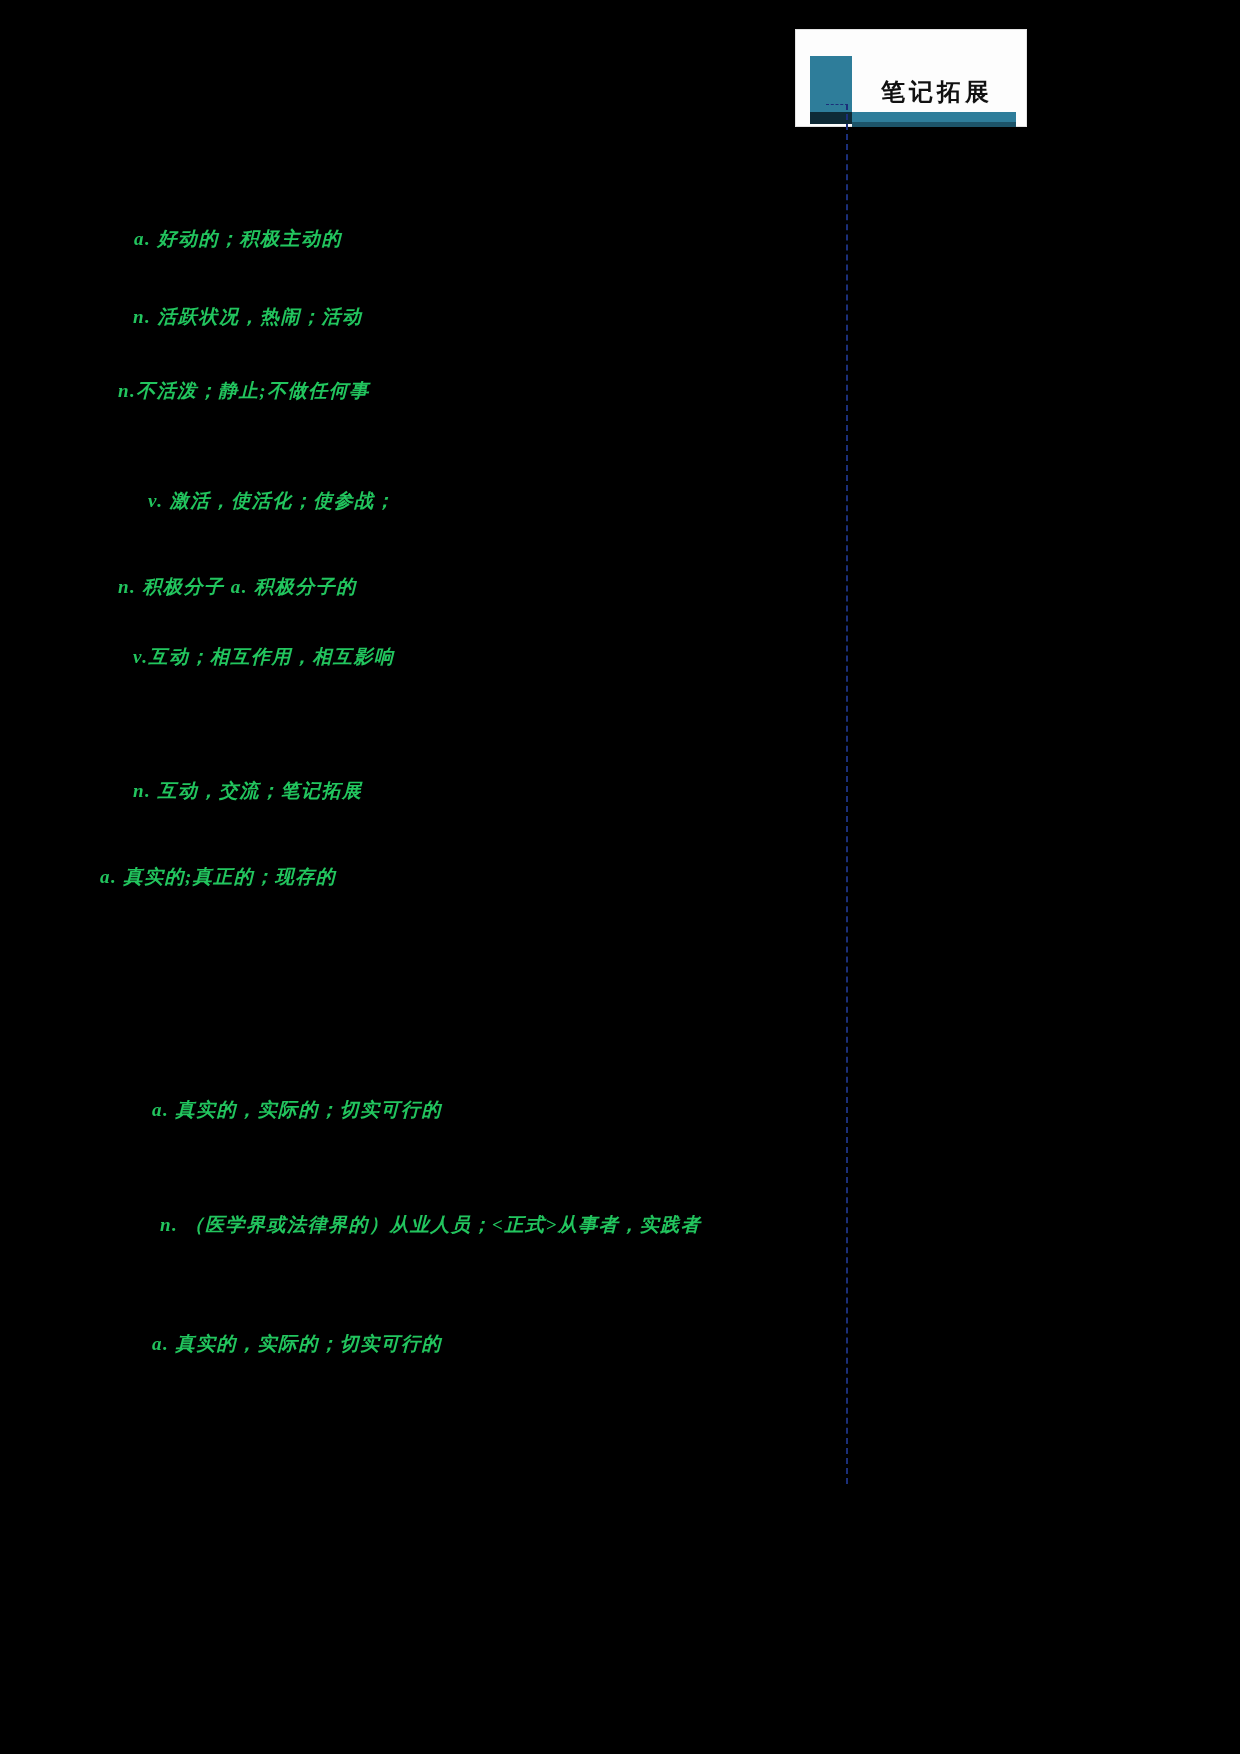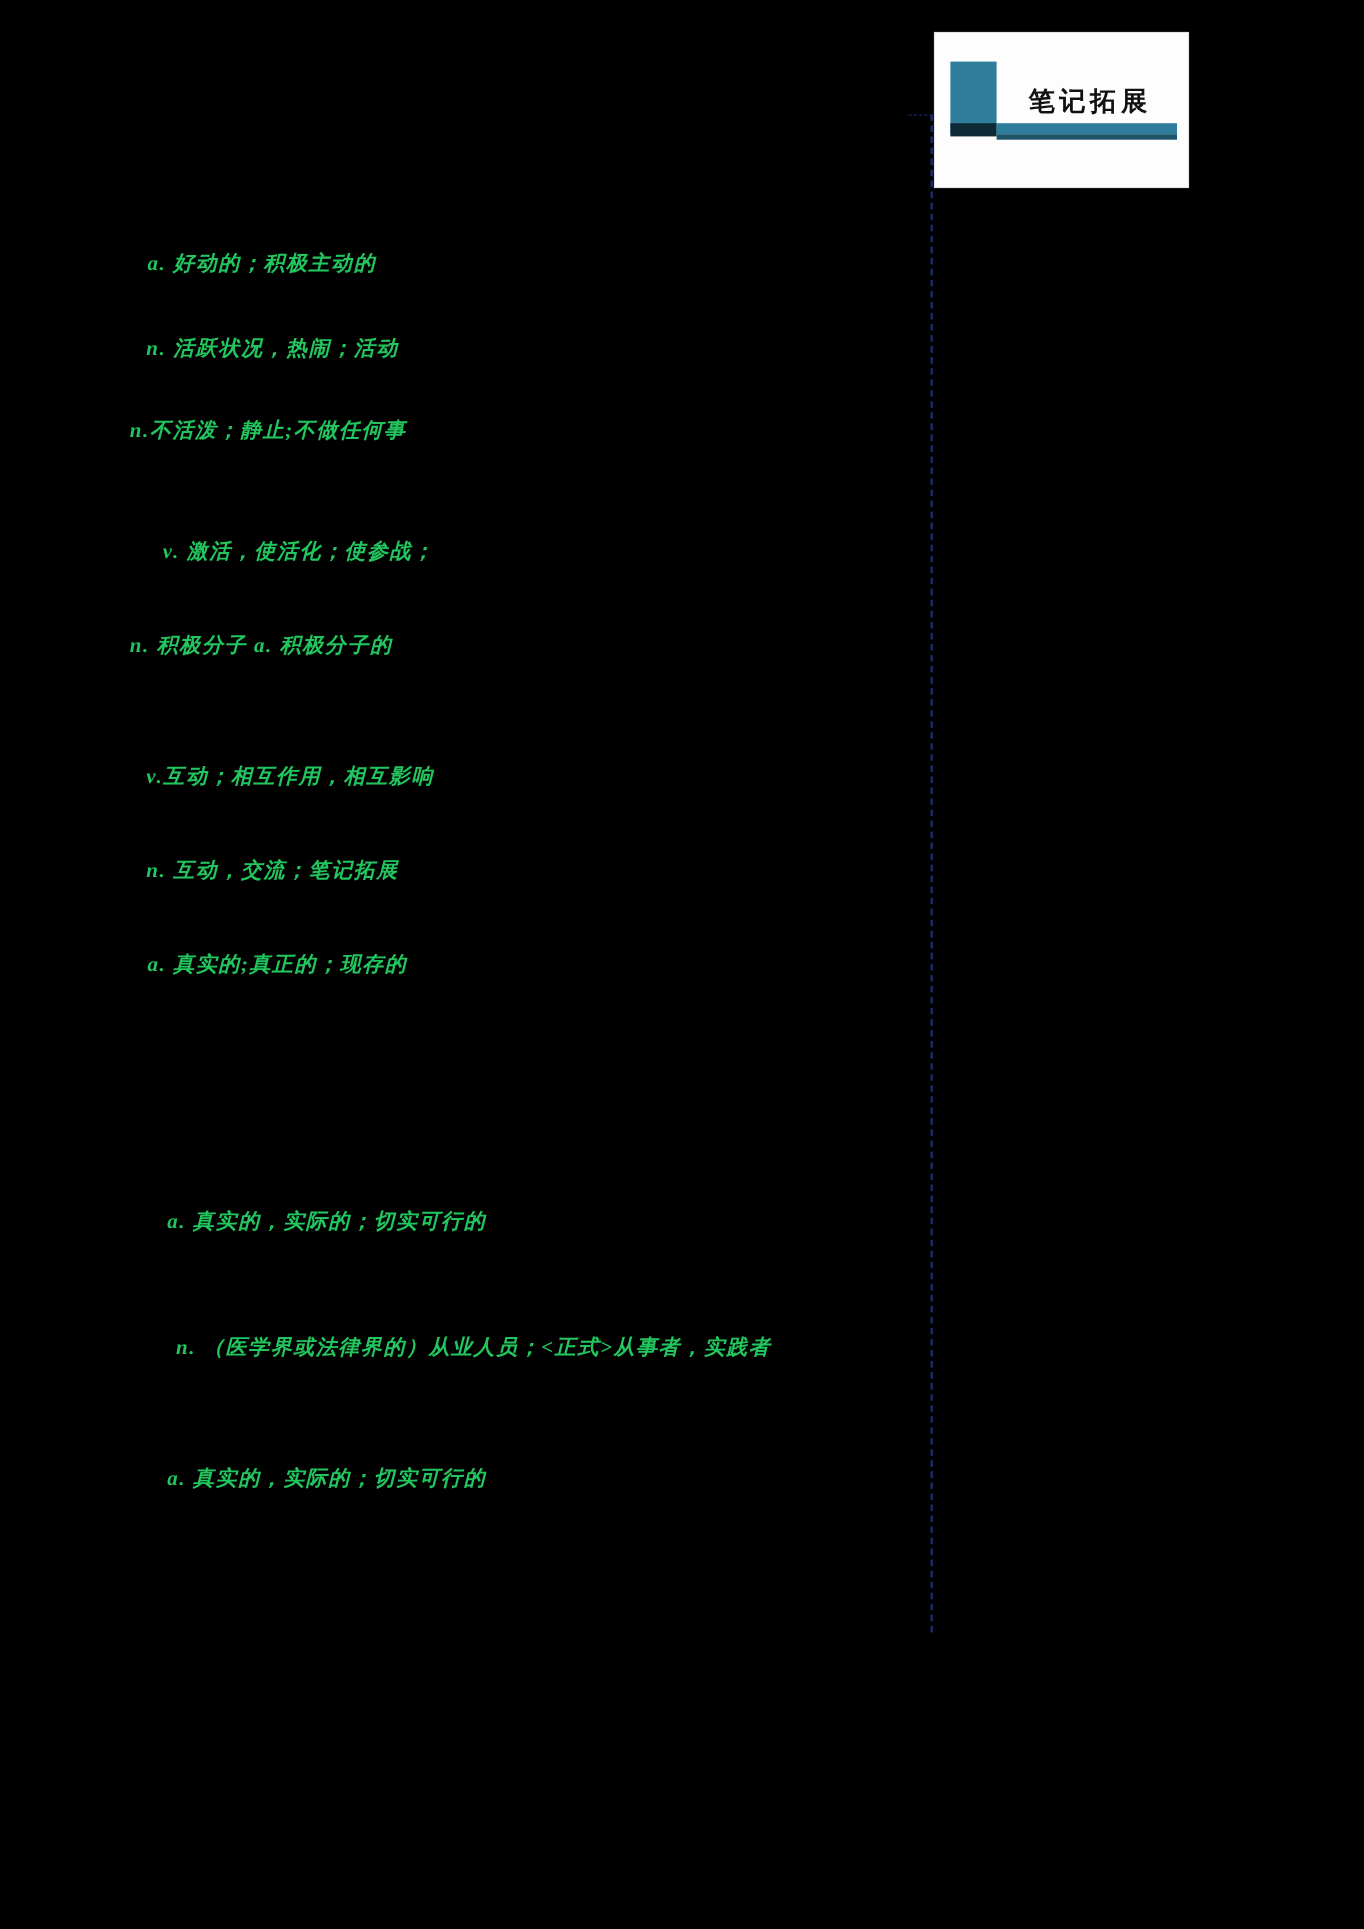--- a/index.html
+++ b/index.html
@@ -12,24 +12,24 @@
     height: 1754px;
     position: relative;
     overflow: hidden;
     font-family: "Liberation Serif", "DejaVu Serif", serif;
     color: #f2f2f2;
   }
 
   
   .note-tab {
     position: absolute;
-    left: 850px;
+    left: 796px;
     top: 30px;
     width: 230px;
-    height: 140px;
+    height: 96px;
     background: #fdfdfd;
     box-shadow: 0 0 0 1px #e2e2e2;
   }
   .note-tab .tab-fold {
     position: absolute;
     left: 14px;
     top: 26px;
     width: 42px;
     height: 66px;
     background: #2e7d9a;
@@ -114,19 +114,19 @@
 
 <div class="guide-tick"></div>
 <div class="guide-line"></div>
 
 <div id="definitions-layer">
     <div class="def" style="left: 134px; top: 226px;">a. 好动的；积极主动的</div>
     <div class="def" style="left: 133px; top: 304px;">n. 活跃状况，热闹；活动</div>
     <div class="def" style="left: 118px; top: 378px;">n.不活泼；静止;不做任何事</div>
     <div class="def" style="left: 148px; top: 488px;">v. 激活，使活化；使参战；</div>
     <div class="def" style="left: 118px; top: 574px;">n. 积极分子   a. 积极分子的</div>
-    <div class="def" style="left: 133px; top: 693px;">v.互动；相互作用，相互影响</div>
+    <div class="def" style="left: 133px; top: 644px;">v.互动；相互作用，相互影响</div>
     <div class="def" style="left: 133px; top: 778px;">n. 互动，交流；笔记拓展</div>
-    <div class="def" style="left: 134px; top: 864px; font-style: italic;">a. 真实的;真正的；现存的</div>
+    <div class="def" style="left: 100px; top: 864px; font-style: italic;">a. 真实的;真正的；现存的</div>
     <div class="def" style="left: 152px; top: 1097px;">a. 真实的，实际的；切实可行的</div>
     <div class="def" style="left: 160px; top: 1212px;">n.  （医学界或法律界的）从业人员；&lt;正式&gt;从事者，实践者</div>
     <div class="def" style="left: 152px; top: 1331px;">a. 真实的，实际的；切实可行的</div>
   </div>
 
 </body></html>

